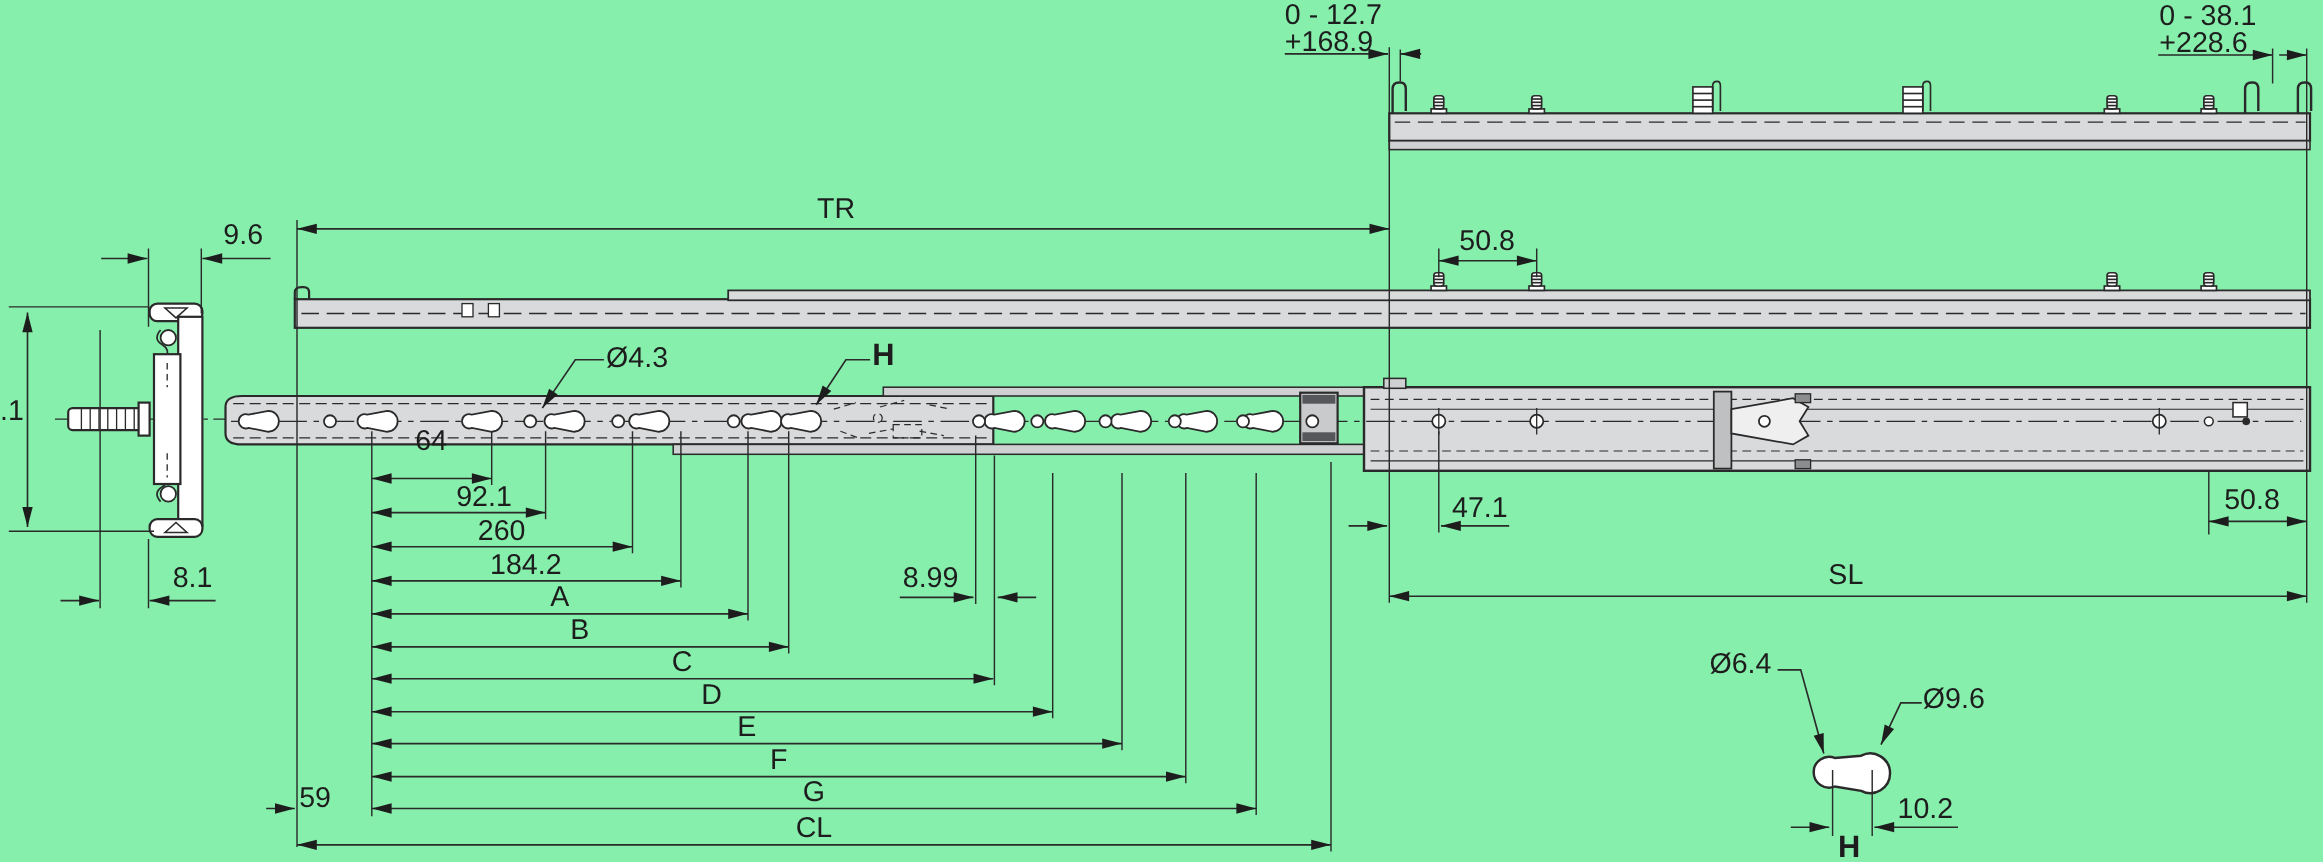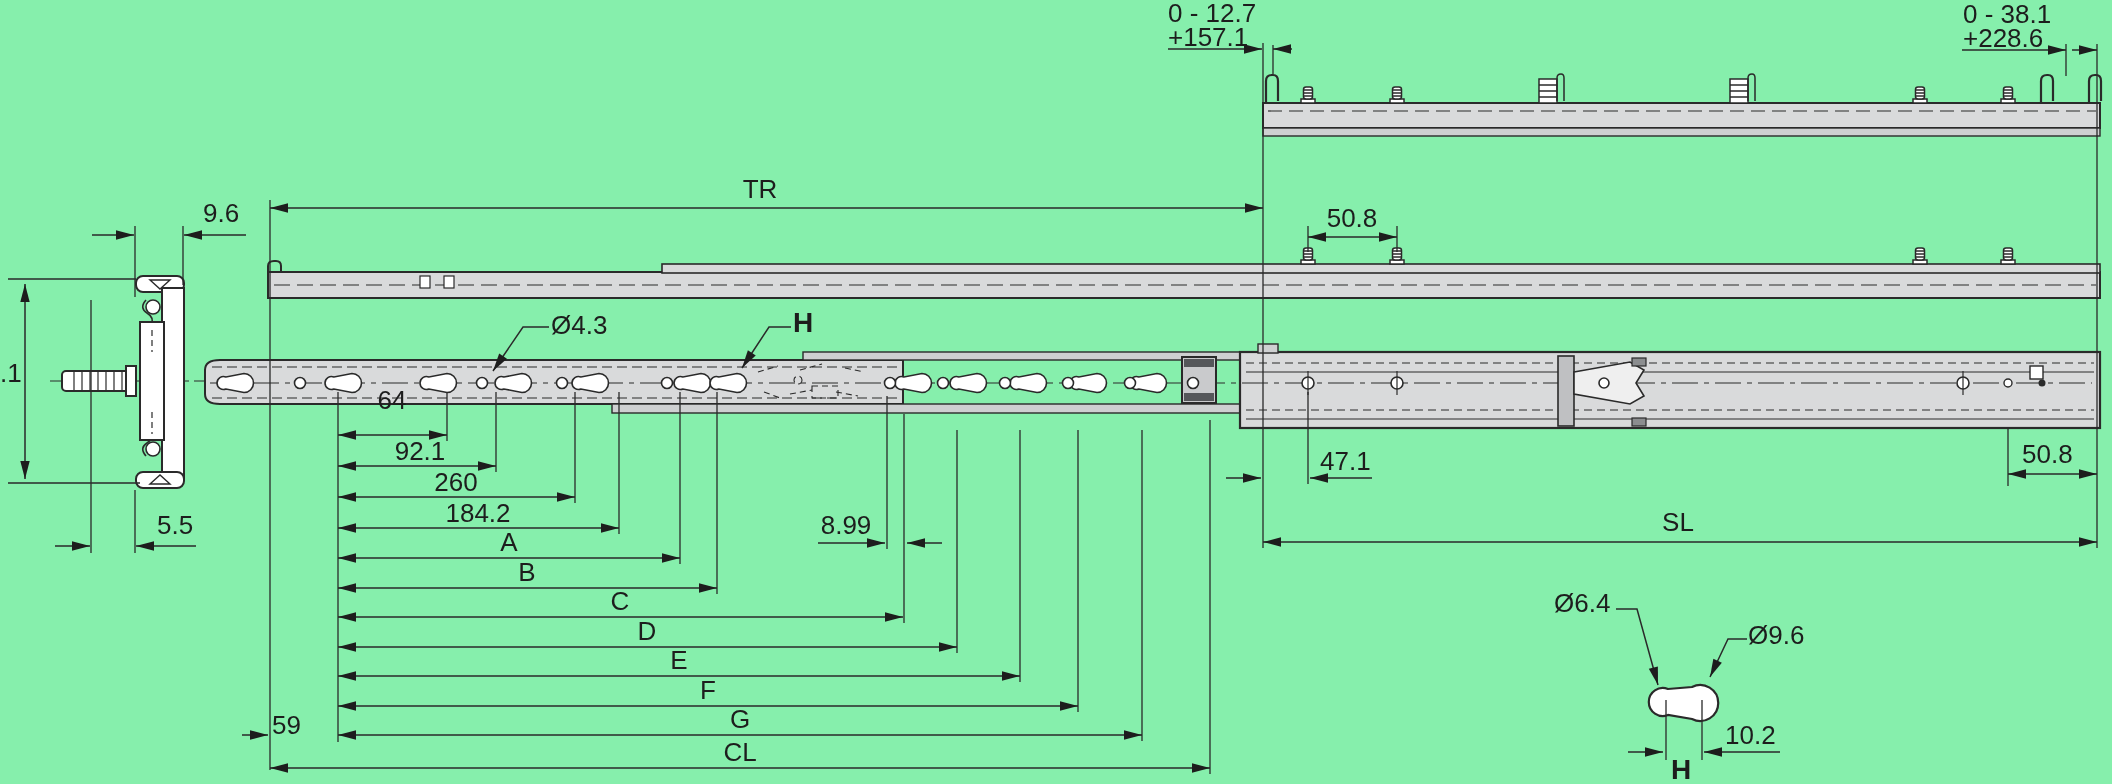--- a/index.html
+++ b/index.html
@@ -256,32 +256,32 @@
     <use href="#tri" transform="translate(2066,50)"></use>
         <use href="#tri" transform="translate(2097,50)"></use>
     <use href="#tri" transform="translate(493,371) rotate(124)"></use>
     <use href="#tri" transform="translate(742,368) rotate(123)"></use>
     <use href="#tri" transform="translate(1658,685) rotate(75)"></use>
     <use href="#tri" transform="translate(1710,677) rotate(115)"></use>
   </g>
 </svg>
 
   <div class="lbl" style="left:1168px;top:0px">0 - 12.7</div>
-  <div class="lbl" style="left:1168px;top:24px">+157.1</div>
+  <div class="lbl" style="left:1168px;top:24px">+168.9</div>
   <div class="lbl" style="left:1963px;top:1px">0 - 38.1</div>
   <div class="lbl" style="left:1963px;top:25px">+228.6</div>
   <div class="lbl ctr" style="left:760px;top:176px">TR</div>
   <div class="lbl ctr" style="left:1352px;top:205px">50.8</div>
   <div class="lbl" style="left:551px;top:312px">Ø4.3</div>
   <div class="lbl bold" style="left:793px;top:309px">H</div>
   <div class="lbl" style="left:203px;top:200px">9.6</div>
   <div class="lbl" style="left:0px;top:360px">.1</div>
-  <div class="lbl" style="left:157px;top:512px">5.5</div>
+  <div class="lbl" style="left:157px;top:512px">8.1</div>
   <div class="lbl ctr" style="left:392px;top:387px">64</div>
-  <div class="lbl ctr" style="left:420px;top:438px">92.1</div>
+  <div class="lbl ctr" style="left:440px;top:438px">92.1</div>
   <div class="lbl ctr" style="left:456px;top:469px">260</div>
   <div class="lbl ctr" style="left:478px;top:500px">184.2</div>
   <div class="lbl ctr" style="left:509px;top:529px">A</div>
   <div class="lbl ctr" style="left:527px;top:559px">B</div>
   <div class="lbl ctr" style="left:620px;top:588px">C</div>
   <div class="lbl ctr" style="left:647px;top:618px">D</div>
   <div class="lbl ctr" style="left:679px;top:647px">E</div>
   <div class="lbl ctr" style="left:708px;top:677px">F</div>
   <div class="lbl ctr" style="left:740px;top:706px">G</div>
   <div class="lbl ctr" style="left:740px;top:739px">CL</div>

